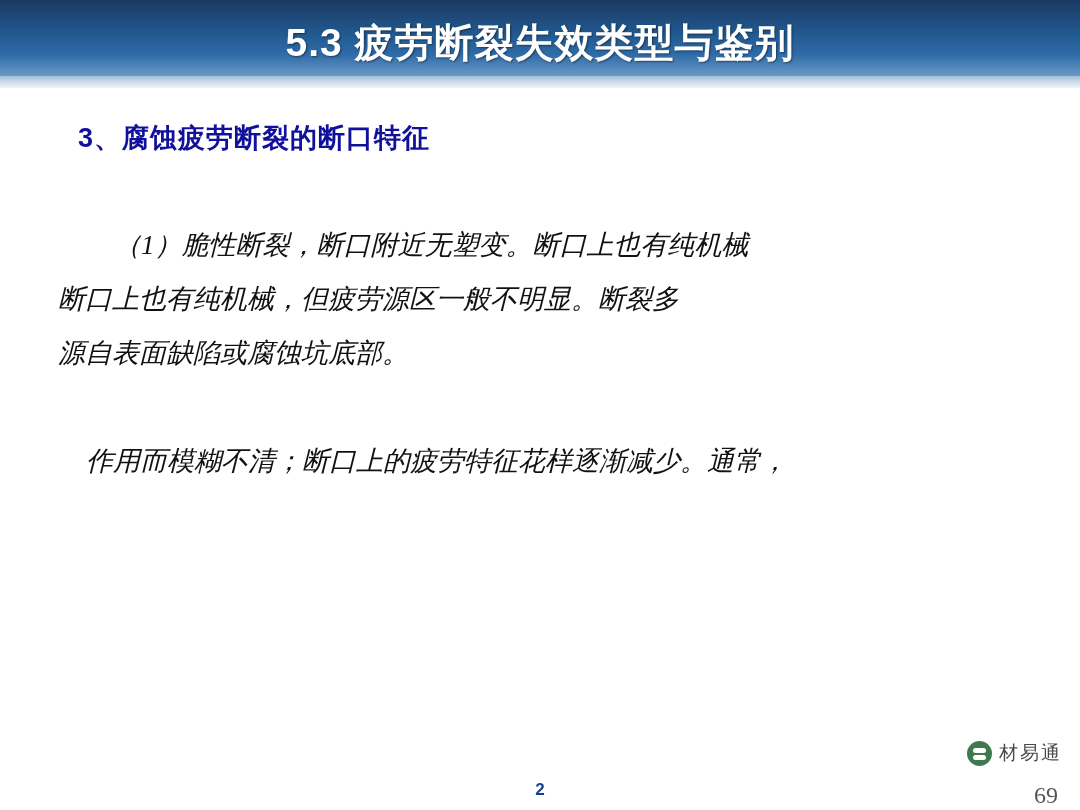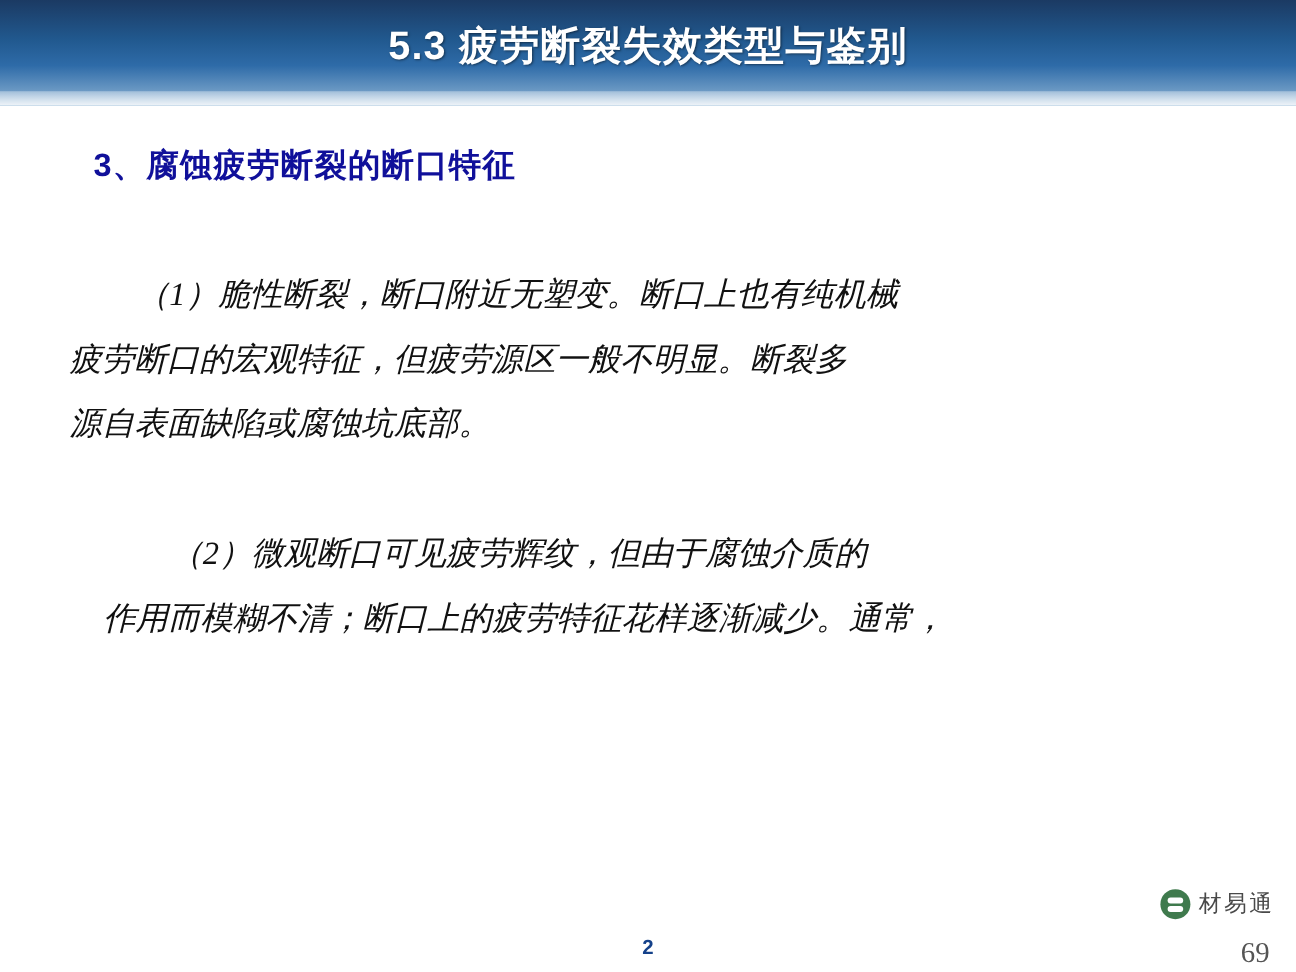--- a/index.html
+++ b/index.html
@@ -39,21 +39,21 @@
     height: 12px;
     background: linear-gradient(180deg, rgba(255,255,255,0.35), rgba(255,255,255,0.85));
   }
   .header-title {
     position: absolute;
     left: 0;
     right: 0;
     top: 16px;
     text-align: center;
     color: #ffffff;
-    font-size: 33px;
+    font-size: 39px;
     font-weight: bold;
     letter-spacing: 1px;
     font-family: "Liberation Sans", "DejaVu Sans", sans-serif;
     text-shadow: 1px 1px 2px rgba(0,0,0,0.45);
   }
   
   .content {
     position: absolute;
     left: 0;
     top: 88px;
@@ -167,26 +167,25 @@
   <div class="header">
     <div class="header-title">5.3  疲劳断裂失效类型与鉴别</div>
   </div>
 
   <div class="content">
 
     <div class="section-heading">3、腐蚀疲劳断裂的断口特征</div>
 
     <div class="para para-1">
       <div class="line"><span class="indent"></span><span>（1）脆性断裂，断口附近无塑变。断口上也有纯机械</span></div>
-      <div class="line">疲劳断口的宏观特征，但疲劳源区一般不明显。断裂多</div>
+      <div class="line">断口上也有纯机械，但疲劳源区一般不明显。断裂多</div>
       <div class="line">源自表面缺陷或腐蚀坑底部。</div>
     </div>
 
     <div class="para para-2">
-      <div class="line"><span class="indent"></span><span>（2）微观断口可见疲劳辉纹，但由于腐蚀介质的</span></div>
       <div class="line">作用而模糊不清；断口上的疲劳特征花样逐渐减少。通常，</div>
     </div>
 
   </div>
 
   <div class="watermark">
     <span class="wm-logo"></span>
     <span class="wm-text">材易通</span>
   </div>
 

